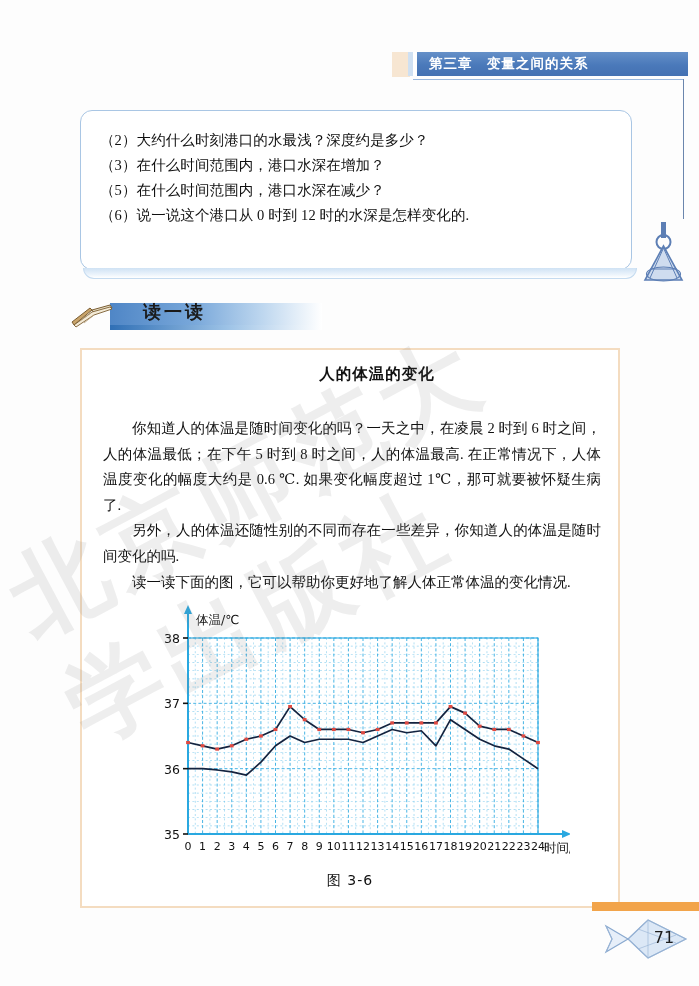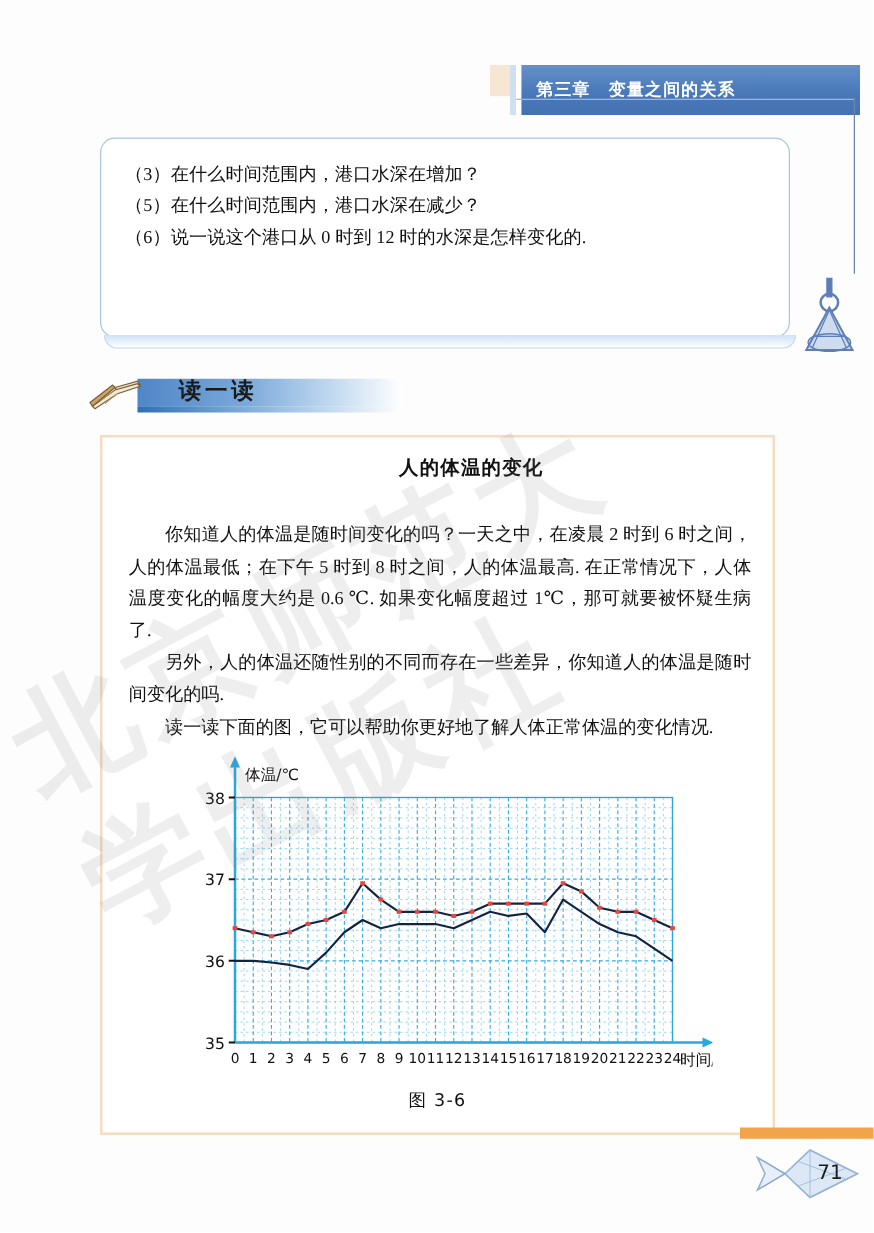--- a/index.html
+++ b/index.html
@@ -39,21 +39,21 @@
     white-space: pre-wrap;
     z-index: 60;
   }
 
   
   #header-band {
     position: absolute;
     left: 413px;
     top: 52px;
     width: 271px;
-    height: 40px;
+    height: 24px;
     background: linear-gradient(180deg,#5b87c4 0%, #4a79ba 50%, #41六 100%);
     background: linear-gradient(180deg,#6590c8 0%, #4a79ba 55%, #4471b2 100%);
     border-left: 4px solid #ffffff;
     box-shadow: -5px 0 0 #cfe0f2;
     display: flex;
     align-items: center;
   }
   #header-band .htxt {
     color: #ffffff;
     font-size: 13.5px;
@@ -267,20 +267,21 @@
   <div id="header-accent"></div>
   <div id="header-band">
     <span class="htxt">第三章　变量之间的关系</span>
   </div>
   <div id="header-rule"></div>
   <div id="header-tick"></div>
 
   <div id="qbox"></div>
   <div id="qbox-shadow"></div>
   <div id="qlist">
+    <div class="qitem">（2）大约什么时刻港口的水最浅？深度约是多少？</div>
     <div class="qitem">（3）在什么时间范围内，港口水深在增加？</div>
     <div class="qitem">（5）在什么时间范围内，港口水深在减少？</div>
     <div class="qitem">（6）说一说这个港口从 0 时到 12 时的水深是怎样变化的.</div>
   </div>
 
   <svg id="compass" viewBox="0 0 56 62">
     <rect x="25" y="0" width="5" height="16" fill="#5d7fb5"></rect>
     <circle cx="27.5" cy="20" r="7" fill="none" stroke="#5d7fb5" stroke-width="2"></circle>
     <path d="M27.5 24 L9 58 L46 58 Z" fill="#cfdcef" stroke="#5d7fb5" stroke-width="1.6"></path>
     <path d="M27.5 26 L14 56 M27.5 26 L41 56 M14 47 L41 47" stroke="#5d7fb5" stroke-width="1" fill="none"></path>

